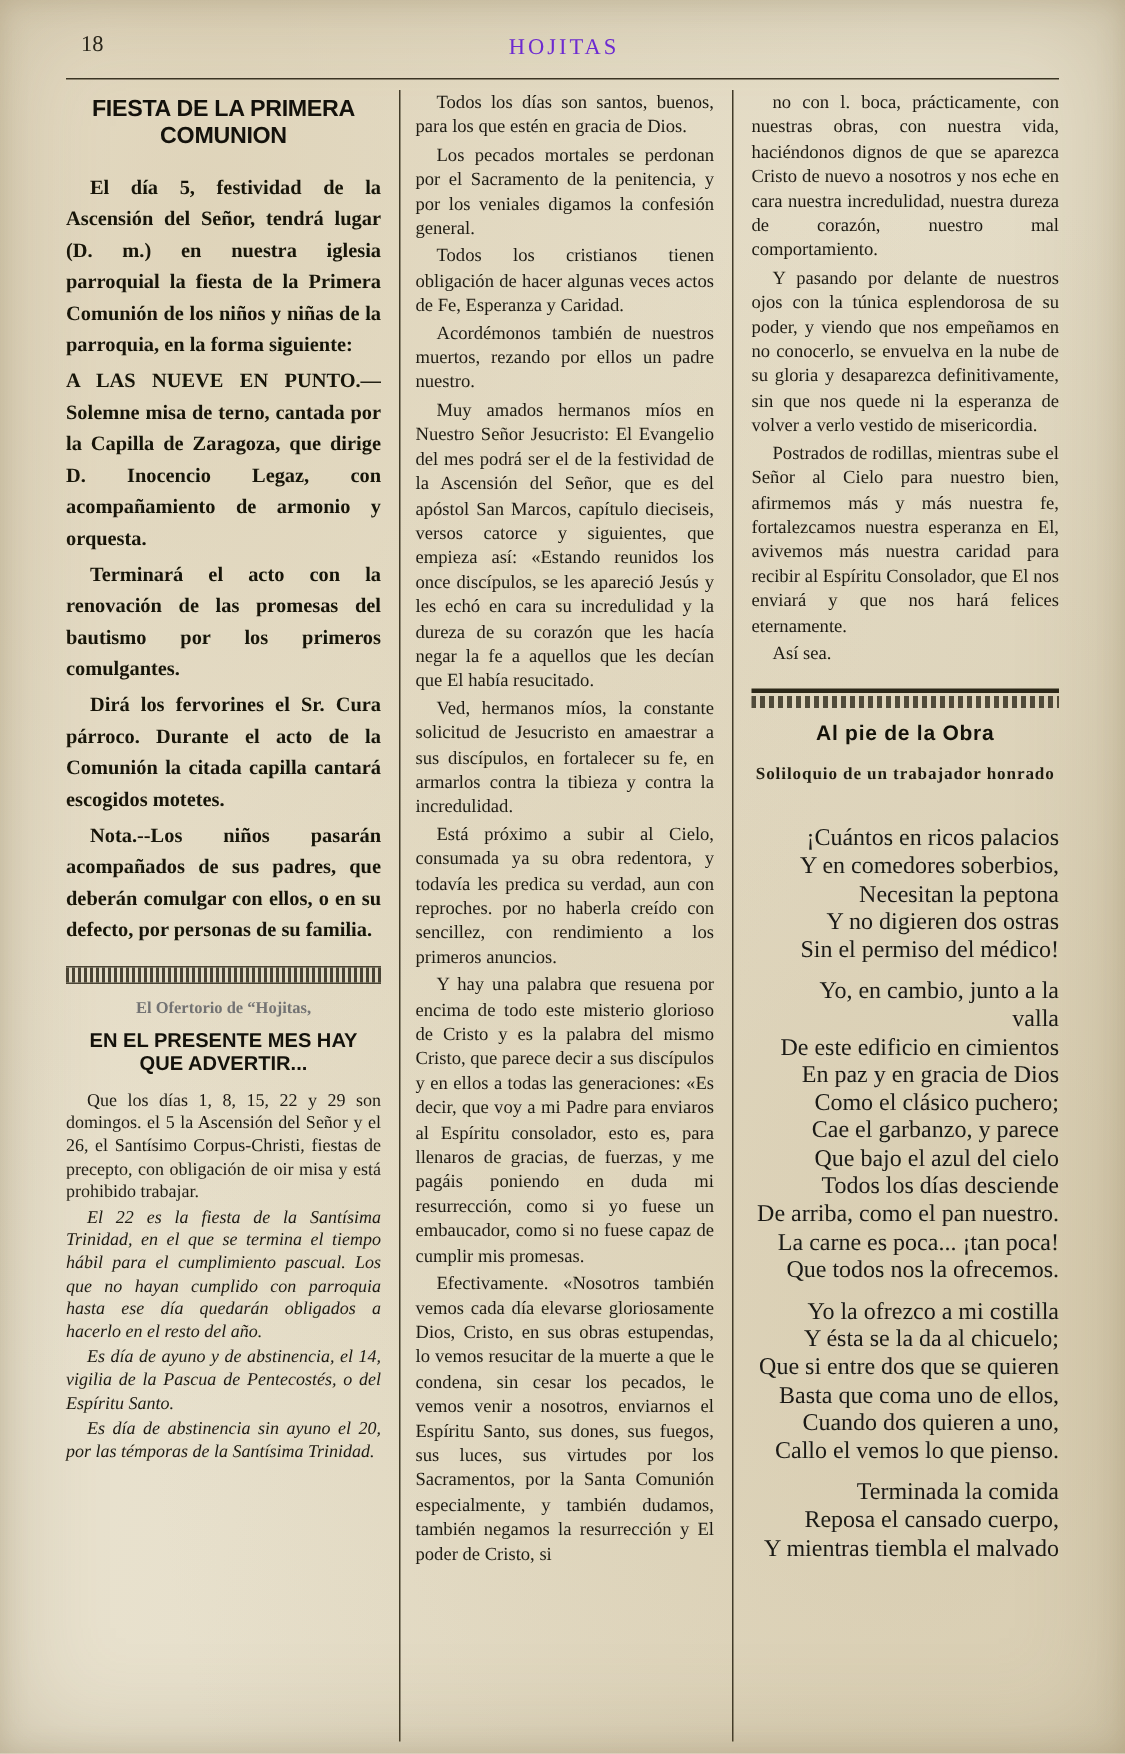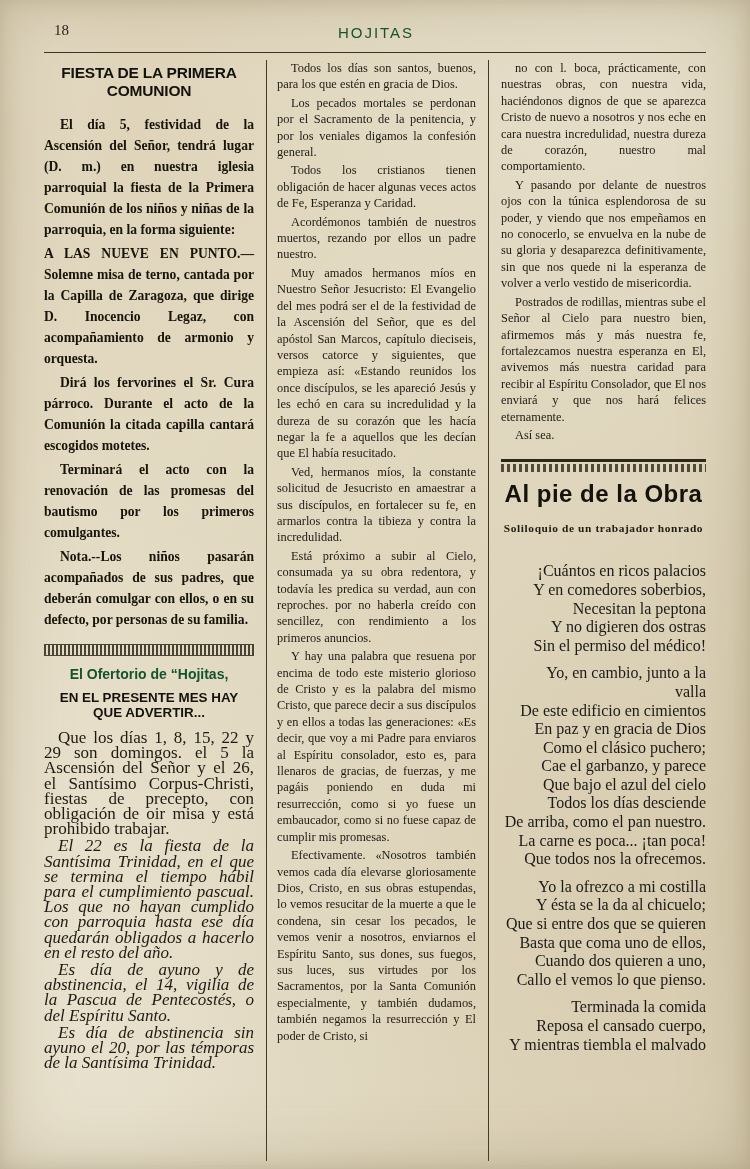--- a/index.html
+++ b/index.html
@@ -52,22 +52,22 @@
     color: #262319;
   }
   .running-title {
     position: absolute;
     left: 0;
     right: 0;
     top: 2px;
     text-align: center;
     font-size: 15px;
     letter-spacing: 2px;
-    color: #14532d;
-    font-family: Liberation Sans, sans-serif;
+    color: #6d28d9;
+    font-family: Liberation Serif, serif;
   }
   .rule-top {
     position: absolute;
     left: 44px;
     right: 44px;
     top: 52px;
     border-top: 1.5px solid #3a3424;
   }
   
   .cols {
@@ -90,21 +90,21 @@
     margin: 0 0 2px 0;
     font-size: 12.4px;
     line-height: 16.4px;
     text-align: justify;
     text-indent: 14px;
     color: #1e1b13;
     hyphens: auto;
   }
   p.noindent { text-indent: 0; }
   .small {
-    font-size: 17px;
+    font-size: 12px;
     line-height: 15.2px;
   }
   .it { font-style: italic; }
 
   
   .head-fiesta {
     font-family: "Liberation Sans", sans-serif;
     font-weight: bold;
     font-size: 15.5px;
     letter-spacing: -0.2px;
@@ -127,25 +127,25 @@
   .ornament {
     height: 10px;
     margin: 14px 0 10px 0;
     background: repeating-linear-gradient(90deg, #2e2a1c 0 2px, transparent 2px 4px);
     border-top: 1.5px solid #2e2a1c;
     border-bottom: 1.5px solid #2e2a1c;
     opacity: 0.85;
   }
   .sub-center {
     text-align: center;
-    font-family: Liberation Sans, sans-serif;
-    font-weight: bold;
-    font-size: 14px;
+    font-family: Liberation Serif, serif;
+    font-weight: bold;
+    font-size: 11px;
     margin: 4px 0 8px 0;
-    color: #14532d;
+    color: #737373;
   }
   .banner {
     font-family: "Liberation Sans", sans-serif;
     font-weight: bold;
     font-size: 13.4px;
     letter-spacing: 0px;
     text-align: center;
     margin: 2px 0 10px 0;
     color: #14120b;
   }
@@ -157,21 +157,21 @@
   }
   .rule-orn {
     height: 8px;
     margin: 2px 0 8px 0;
     background: repeating-linear-gradient(90deg, #2c2819 0 3px, transparent 3px 6px);
     opacity: 0.8;
   }
   .title-obra {
     font-family: "Liberation Sans", sans-serif;
     font-weight: bold;
-    font-size: 24px;
+    font-size: 14px;
     text-align: center;
     margin: 2px 0 14px 0;
     color: #141209;
     letter-spacing: 0.5px;
   }
   .soliloquio {
     text-align: center;
     font-size: 11.4px;
     font-weight: bold;
     letter-spacing: 0.6px;
@@ -202,22 +202,22 @@
   </div>
   <div class="rule-top"></div>
 
   <div class="cols">
 
     <div class="col col1">
       <div class="head-fiesta">FIESTA DE LA PRIMERA COMUNION</div>
 
       <p class="lead">El día 5, festividad de la Ascensión del Señor, tendrá lugar (D. m.) en nuestra iglesia parroquial la fiesta de la Primera Comunión de los niños y niñas de la parroquia, en la forma siguiente:</p>
       <p class="lead noindent">A LAS NUEVE EN PUNTO.— Solemne misa de terno, cantada por la Capilla de Zaragoza, que dirige D. Inocencio Legaz, con acompañamiento de armonio y orquesta.</p>
+      <p class="lead">Terminará el acto con la renovación de las promesas del bautismo por los primeros comulgantes.</p>
       <p class="lead">Dirá los fervorines el Sr. Cura párroco. Durante el acto de la Comunión la citada capilla cantará escogidos motetes.</p>
-      <p class="lead">Terminará el acto con la renovación de las promesas del bautismo por los primeros comulgantes.</p>
       <p class="lead">Nota.--Los niños pasarán acompañados de sus padres, que deberán comulgar con ellos, o en su defecto, por personas de su familia.</p>
 
       <div class="ornament"></div>
 
       <div class="sub-center">El Ofertorio de “Hojitas,</div>
 
       <div class="banner">EN EL PRESENTE MES HAY QUE ADVERTIR...</div>
 
       <p class="small">Que los días 1, 8, 15, 22 y 29 son domingos. el 5 la Ascensión del Señor y el 26, el Santísimo Corpus-Christi, fiestas de precepto, con obligación de oir misa y está prohibido trabajar.</p>
       <p class="small it">El 22 es la fiesta de la Santísima Trinidad, en el que se termina el tiempo hábil para el cumplimiento pascual. Los que no hayan cumplido con parroquia hasta ese día quedarán obligados a hacerlo en el resto del año.</p>

